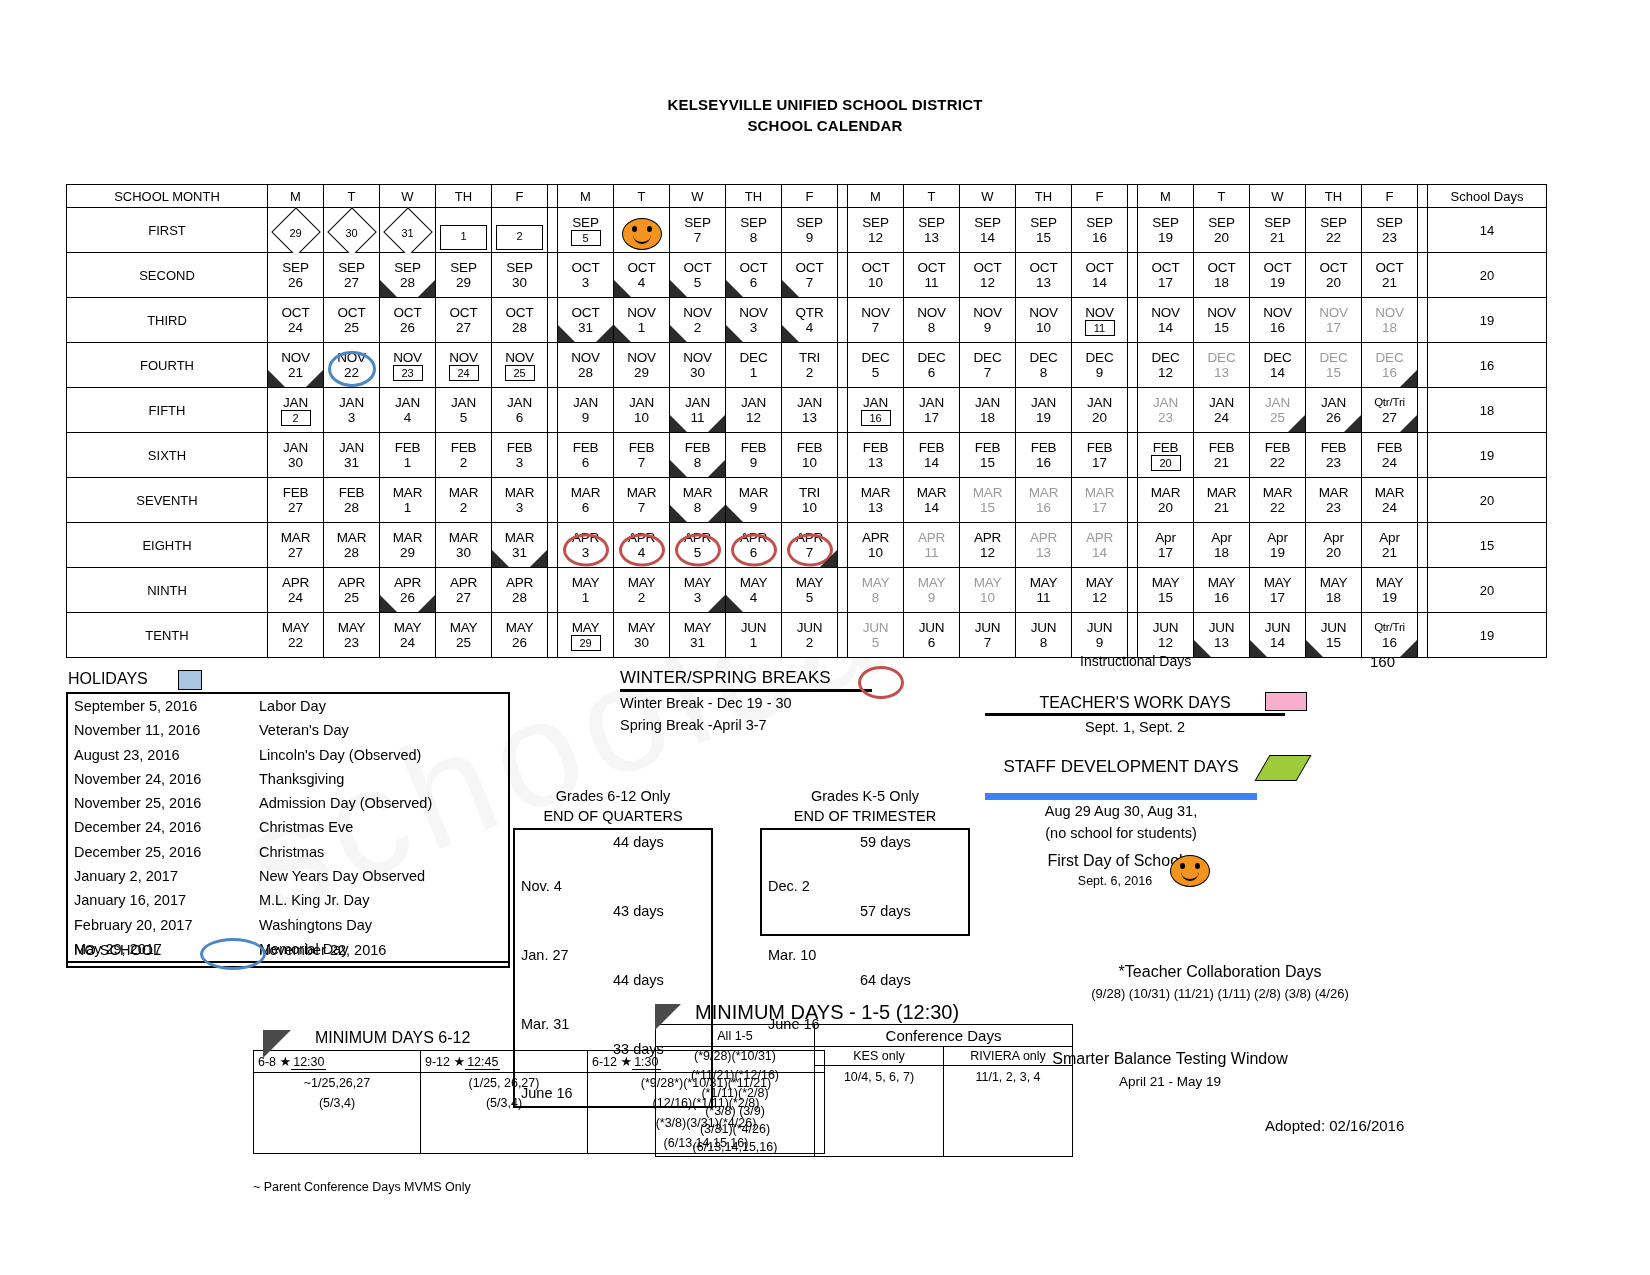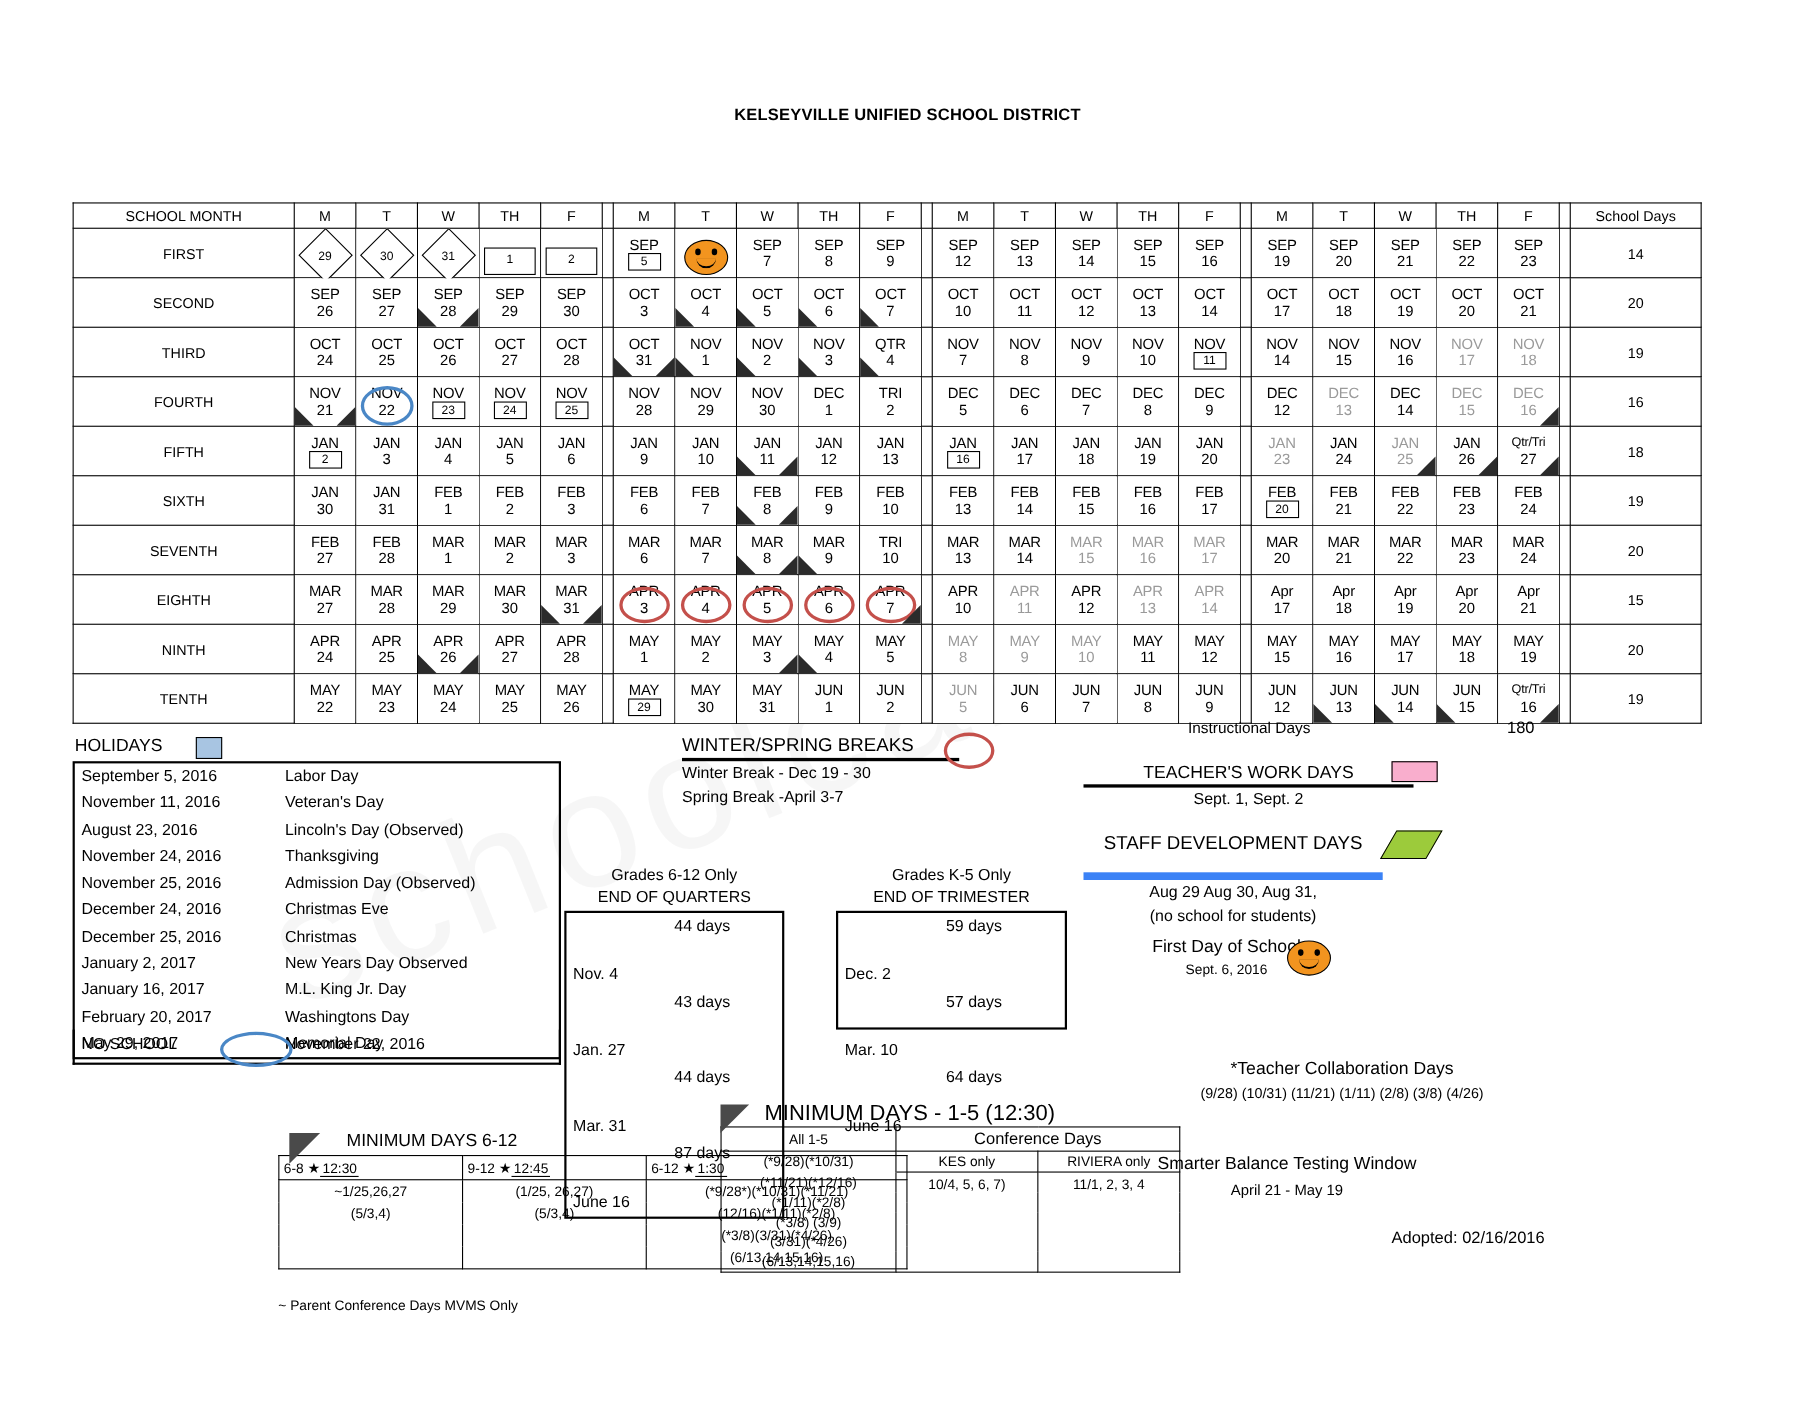--- a/index.html
+++ b/index.html
@@ -155,20 +155,21 @@
       opacity:.06;font-size:150px;color:#777;transform:rotate(-22deg);
       display:flex;align-items:center;justify-content:center;letter-spacing:10px;}
 </style>
 </head>
 <body>
 
 <div id="wm">schoolcalendars</div>
 
 <div id="title-block">
   <div>KELSEYVILLE UNIFIED SCHOOL DISTRICT</div>
+  <div>SCHOOL CALENDAR</div>
 </div>
 
 <table id="cal">
   <tbody id="cal-body">
       <tr class="hdr">
         <td class="monthname">SCHOOL MONTH</td>
         <td class="hdrday wk">M</td>
         <td class="hdrday wk">T</td>
         <td class="hdrday wk">W</td>
         <td class="hdrday wk">TH</td>
@@ -1520,21 +1521,21 @@
           </div>
           <div class="tri-r"></div>
         </td>
         <td class="sep"></td>
         <td class="schooldays">19</td>
       </tr>
     </tbody>
 </table>
 
 <div id="instr-days">Instructional Days</div>
-<div id="instr-total">180</div>
+<div id="instr-total">160</div>
 
 <div id="holidays-label">HOLIDAYS</div>
 <div id="holidays-swatch"></div>
 <div id="holidays-box">
     <div class="hrow">
       <span class="hdate">September 5, 2016</span>
       <span>Labor Day</span>
     </div>
     <div class="hrow">
       <span class="hdate">November 11, 2016</span>
@@ -1603,21 +1604,21 @@
       <div class="qline">
         <span class="qlab">Jan. 27</span>
         <span>43 days</span>
       </div>
       <div class="qline">
         <span class="qlab">Mar. 31</span>
         <span>44 days</span>
       </div>
       <div class="qline">
         <span class="qlab">June 16</span>
-        <span>87 days</span>
+        <span>33 days</span>
       </div>
     </div>
 </div>
 
 <div id="trimester">
   <div class="qhdr">Grades K-5 Only</div>
   <div class="qhdr">END OF TRIMESTER</div>
   <div class="qbox" id="trimester-box" style="height:104px;">
       <div class="qline">
         <span class="qlab">Dec. 2</span>

